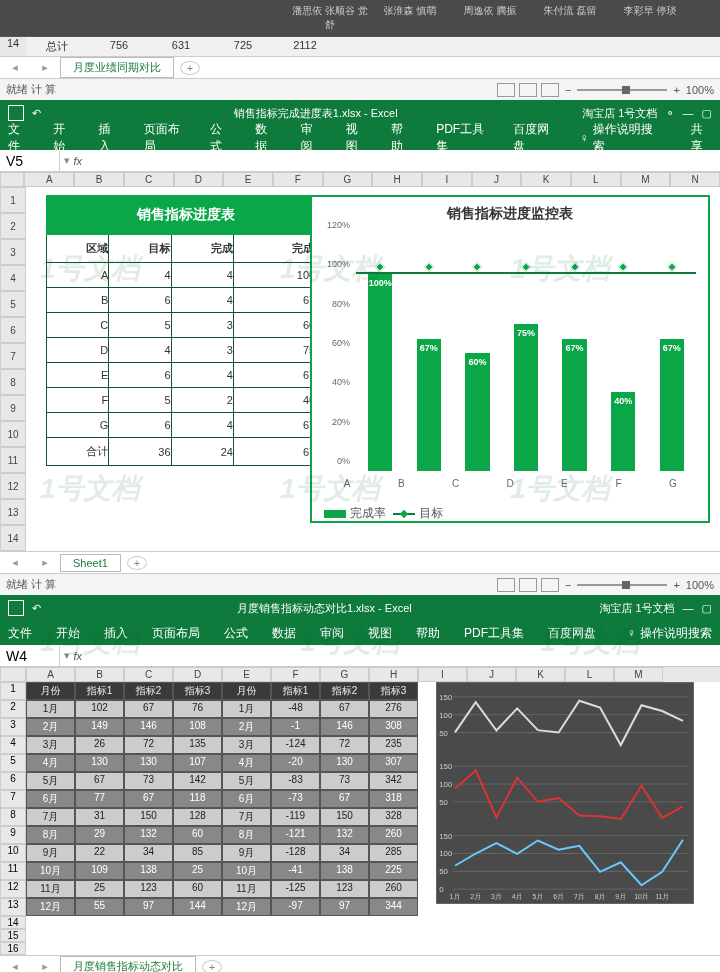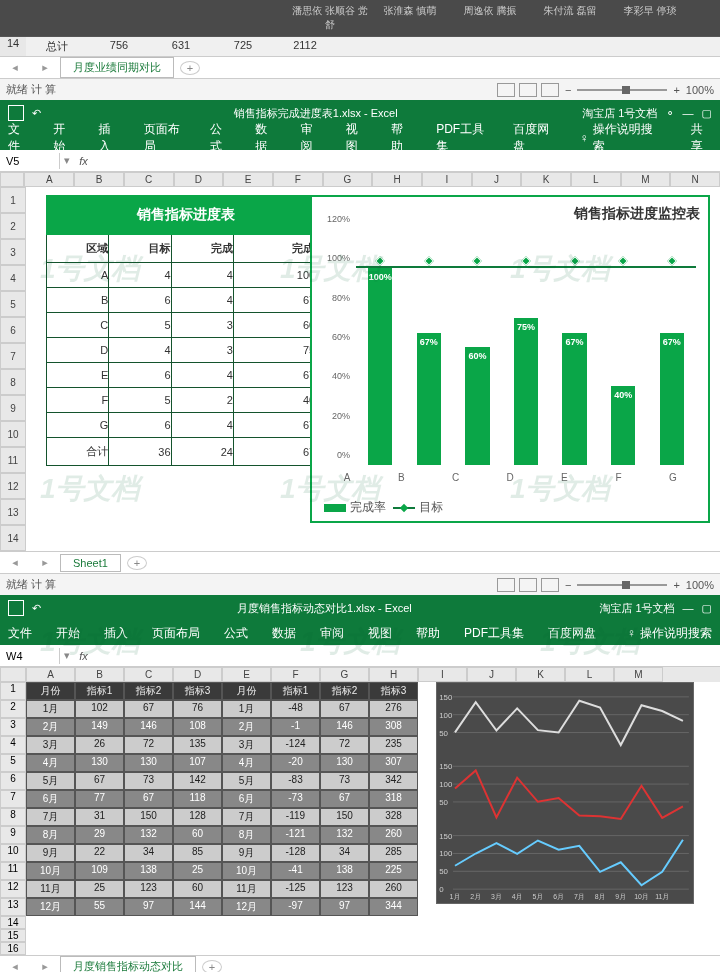--- a/index.html
+++ b/index.html
@@ -28,22 +28,22 @@
 .excel-win { position: relative; }
 .titlebar { background: #0e7a3b; color: #fff; display: flex; align-items: center; height: 26px; padding: 0 8px; }
 .titlebar .save { width: 16px; height: 16px; border: 1px solid #fff; margin-right: 8px; }
 .titlebar .back { margin-right: 8px; }
 .titlebar .title { flex: 1; text-align: center; font-size: 11px; }
 .titlebar .right { display: flex; gap: 8px; align-items: center; font-size: 11px; }
 .ribbon { background: #0e7a3b; color: #fff; display: flex; align-items: center; height: 24px; padding: 0 8px; gap: 24px; font-size: 12px; }
 .ribbon .search { margin-left: auto; display: flex; align-items: center; gap: 4px; }
 .ribbon .share { margin-left: 12px; }
 .namebox-row { display: flex; align-items: center; background: #fff; border-bottom: 1px solid #ccc; height: 22px; }
-.namebox { width: 60px; border-right: 1px solid #ccc; padding: 2px 6px; font-size: 11px; }
-.fxbtn { width: 20px; text-align: center; color: #555; font-style: italic; }
+.namebox { width: 60px; border-right: 1px solid #ccc; padding: 2px 6px; font-size: 14px; }
+.fxbtn { width: 20px; text-align: left; color: #555; font-style: italic; }
 .fxbar { flex: 1; padding: 2px 6px; }
 
 
 .grid { position: relative; background: #fff; }
 .colhdr { display: flex; background: #e8e8e8; }
 .colhdr .corner { width: 26px; border: 1px solid #ccc; }
 .colhdr .ch { width: 53px; border: 1px solid #ccc; text-align: center; font-size: 10px; color: #444; padding: 1px 0; }
 .gridbody { display: flex; }
 .rownums { width: 26px; background: #e8e8e8; }
 .rownums .rn { border: 1px solid #ccc; text-align: center; font-size: 10px; color: #444; height: 26px; line-height: 26px; }
@@ -51,21 +51,21 @@
 
 
 .sales-table-wrap { position: absolute; left: 20px; top: 8px; width: 280px; }
 .sales-table { width: 100%; border-collapse: collapse; }
 .sales-table th.title { background: #0aa648; color: #fff; font-size: 14px; font-weight: bold; text-align: center; padding: 10px 0; border: 1px solid #0aa648; }
 .sales-table td, .sales-table th { border: 1px solid #14532d; text-align: right; padding: 6px 0; font-size: 11px; color: #333; }
 .sales-table .hdr td { font-weight: bold; }
 
 
 .chart-wrap { position: absolute; left: 284px; top: 8px; width: 400px; height: 328px; border: 2px solid #0aa648; background: #fff; padding: 8px; }
-.chart-title { text-align: right; font-weight: bold; font-size: 14px; color: #333; margin-bottom: 6px; }
+.chart-title { text-align: center; font-weight: bold; font-size: 14px; color: #333; margin-bottom: 12px; }
 .chart-plot { position: relative; height: 260px; width: 100%; }
 .chart-yaxis { position: absolute; left: 0; top: 0; bottom: 24px; width: 34px; }
 .chart-yaxis .yt { position: absolute; right: 4px; font-size: 9px; color: #666; transform: translateY(-50%); }
 .chart-bars { position: absolute; left: 36px; right: 4px; top: 0; bottom: 24px; }
 .chart-bars .grid100 { position: absolute; left: 0; right: 0; border-top: 1px solid #ddd; }
 .bar { position: absolute; bottom: 0; width: 32px; background: #0aa648; }
 .bar .val { position: absolute; top: 4px; left: 0; right: 0; text-align: center; color: #fff; font-size: 9px; font-weight: bold; }
 .target-line { position: absolute; left: 0; right: 0; border-top: 2px solid #0e7a3b; }
 .marker { position: absolute; width: 7px; height: 7px; background: #0aa648; border: 1px solid #fff; transform: translate(-50%,-50%) rotate(45deg); }
 .xlabel { position: absolute; bottom: 6px; font-size: 10px; color: #666; text-align: center; width: 32px; transform: translateX(-50%); }

